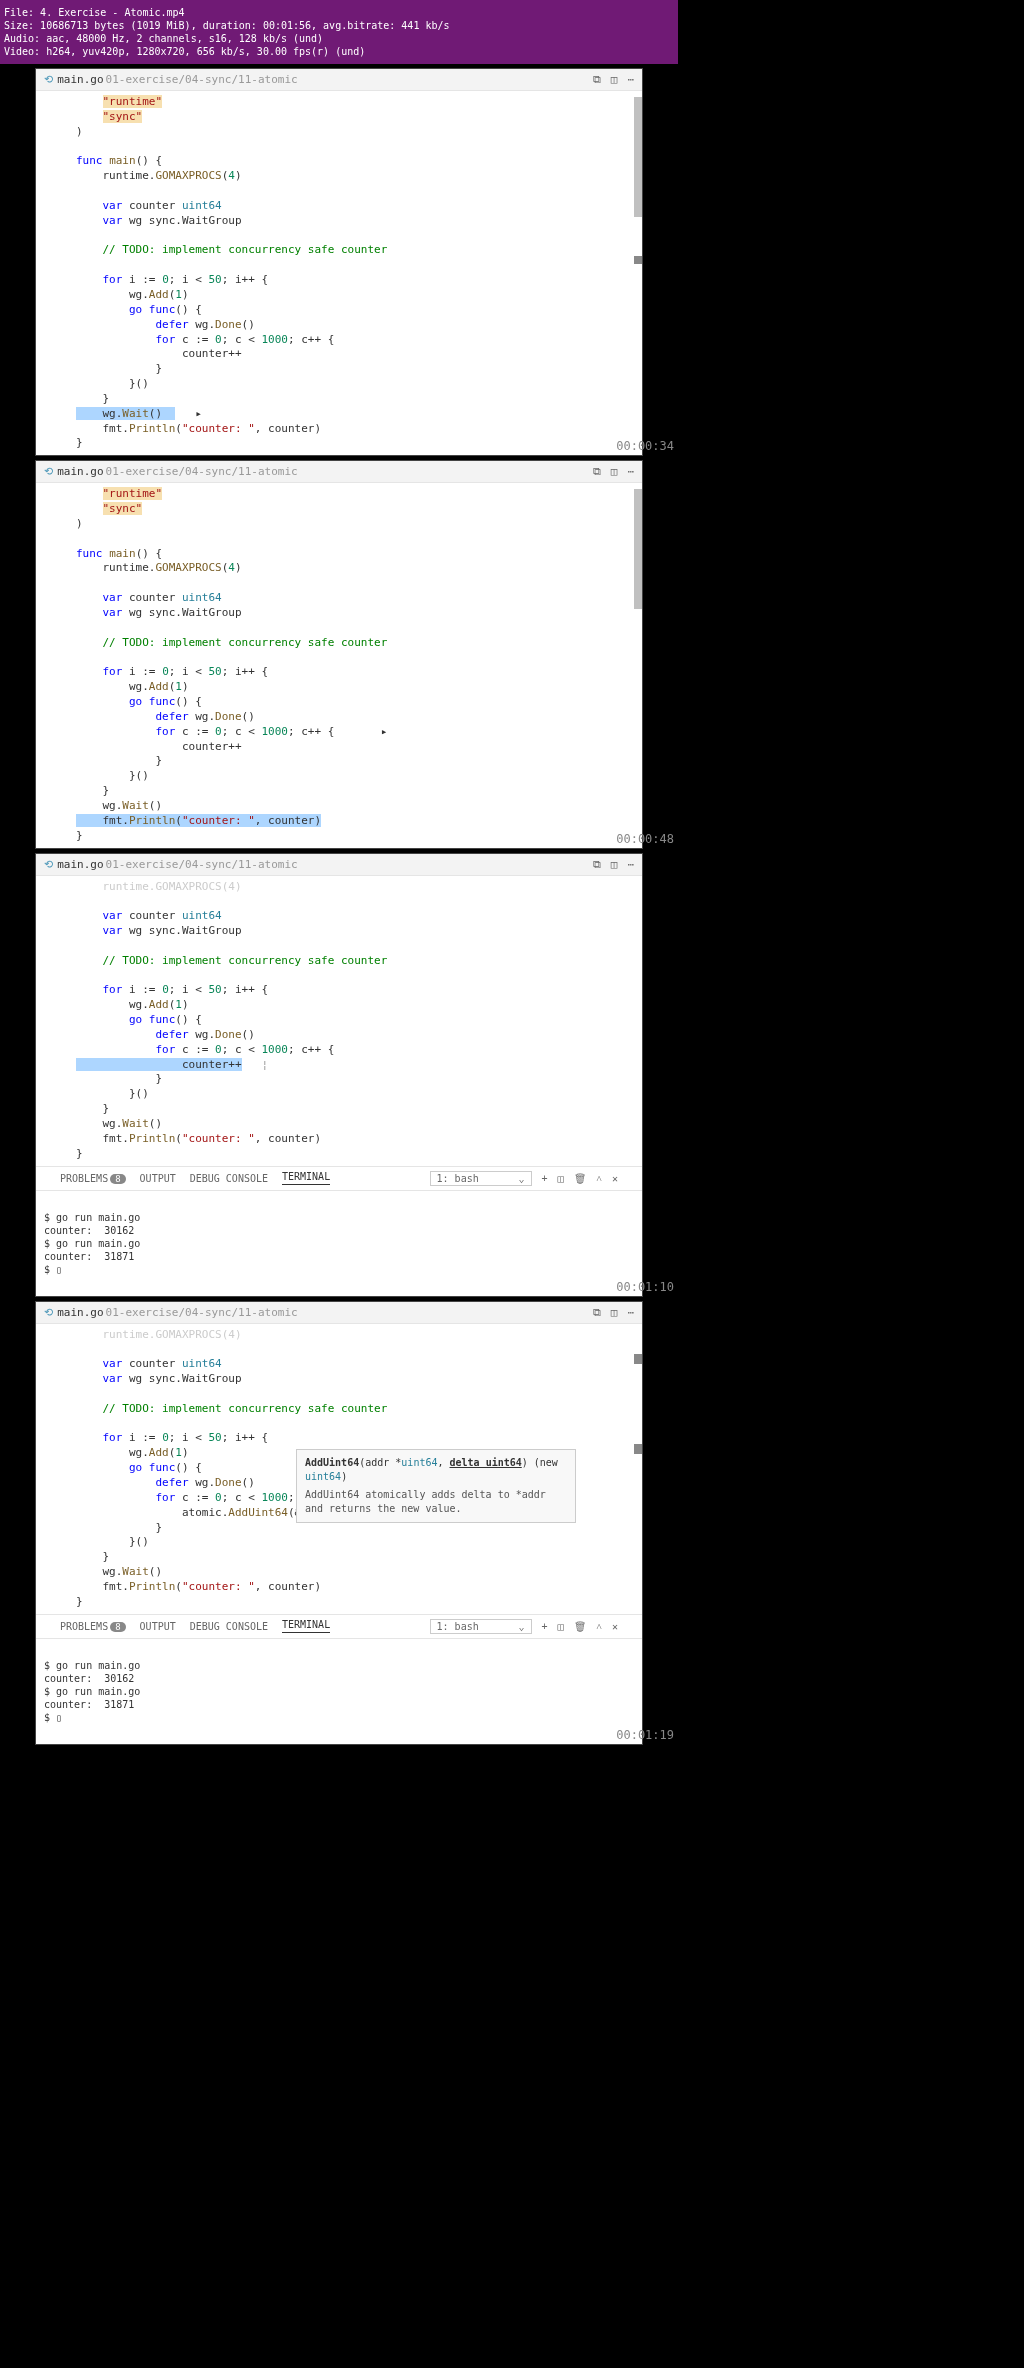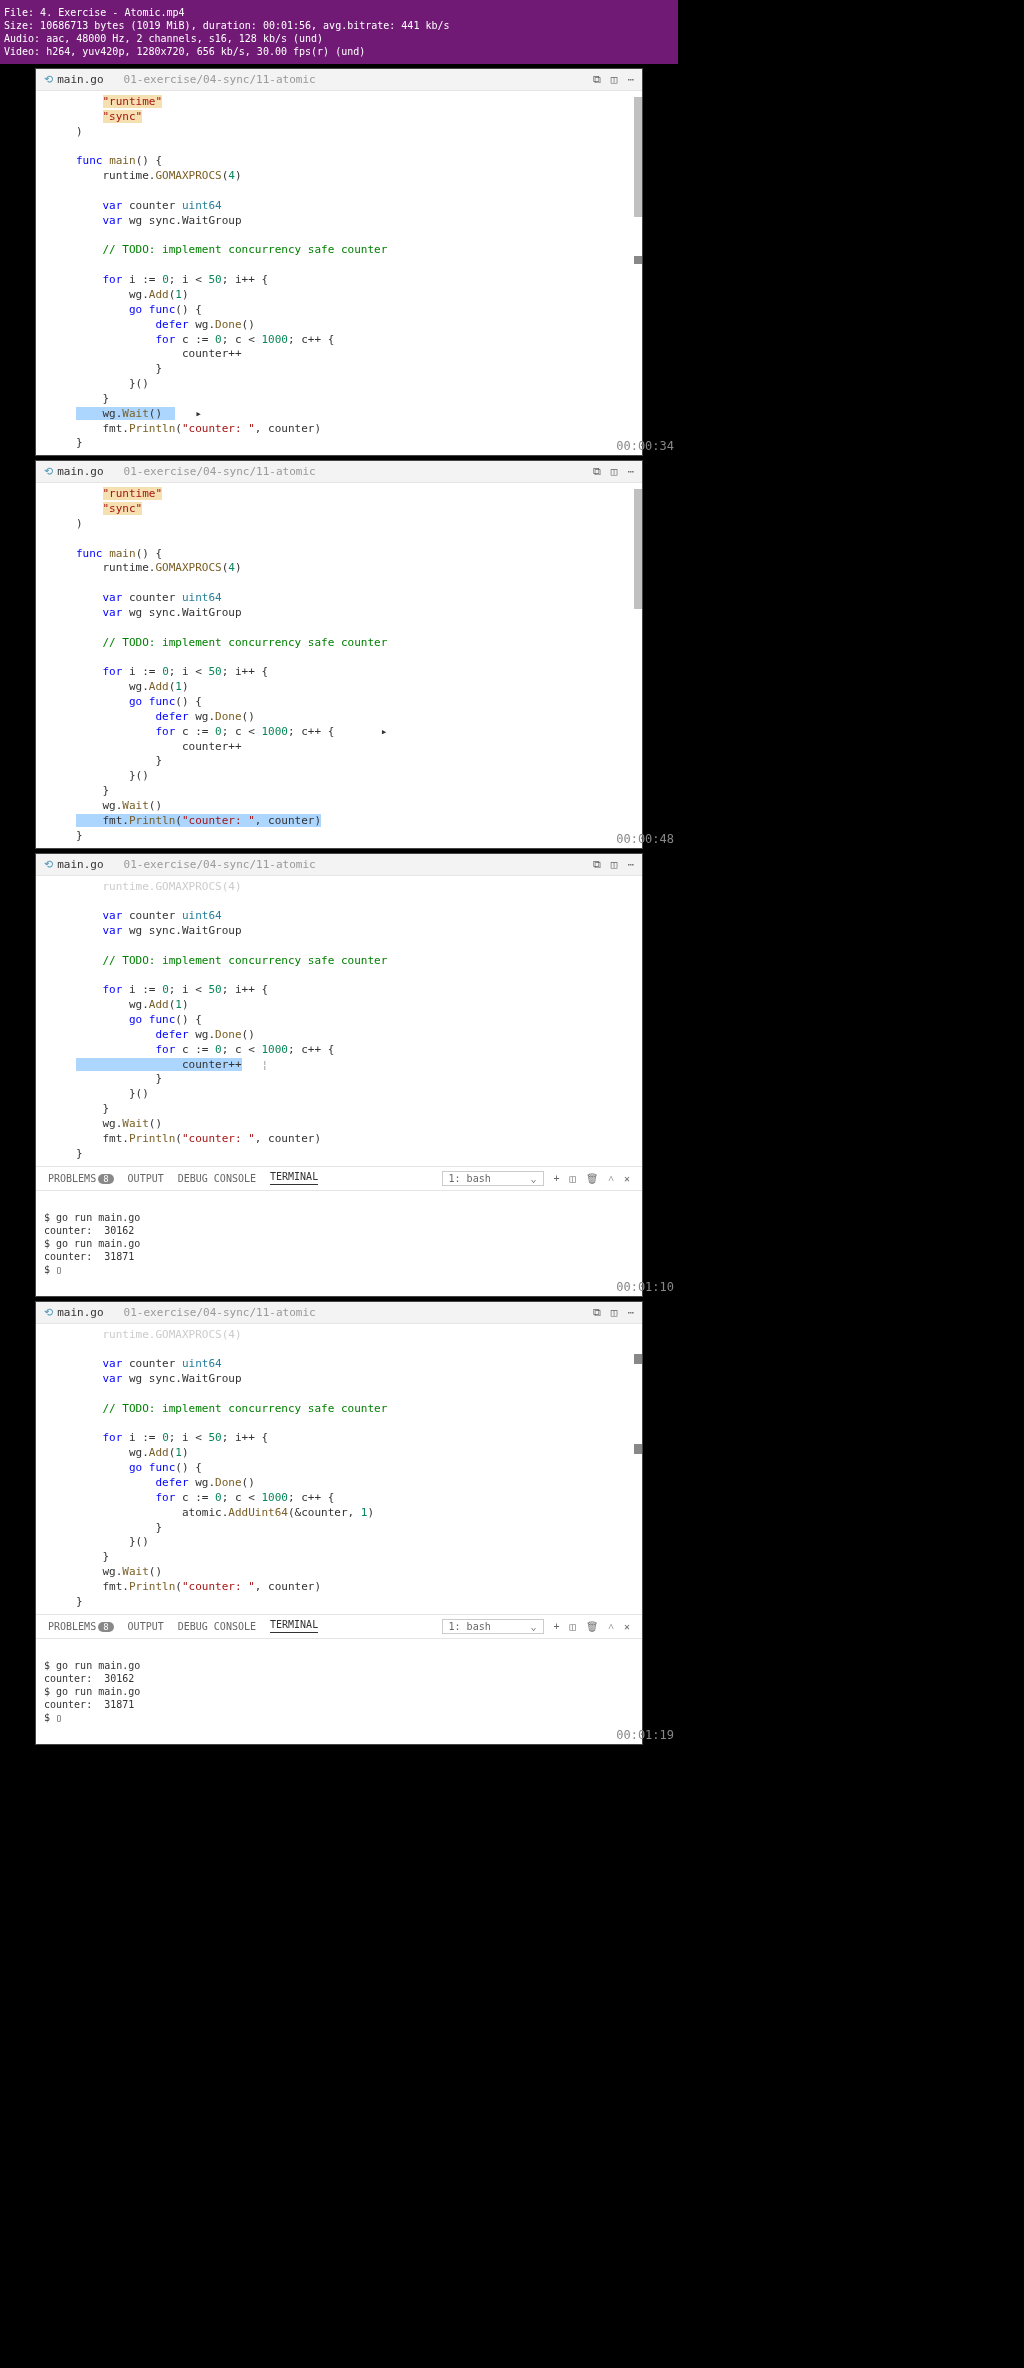--- a/index.html
+++ b/index.html
@@ -36,21 +36,21 @@
   align-items: center;
   background: #f3f3f3;
   border-bottom: 1px solid #e5e5e5;
   padding: 4px 8px;
   font-size: 11px;
 }
 .tab-icon {
   color: #519aba;
   margin-right: 4px;
 }
-.tab-name { color: #333; margin-right: 20px; }
+.tab-name { color: #333; margin-right: 2px; }
 .tab-path { color: #999; }
 .tab-actions {
   margin-left: auto;
   display: flex;
   gap: 10px;
   color: #666;
 }
 .tab-actions span { cursor: pointer; }
 .editor {
   display: flex;
@@ -80,21 +80,21 @@
   right: 0;
   width: 8px;
   background: #c0c0c0;
 }
 .panel-bar {
   display: flex;
   align-items: center;
   border-top: 1px solid #e5e5e5;
   border-bottom: 1px solid #e5e5e5;
   background: #fff;
-  padding: 4px 12px;
+  padding: 4px 24px;
   gap: 14px;
   font-size: 10px;
   color: #666;
 }
 .panel-bar .active { color: #333; border-bottom: 1px solid #333; padding-bottom: 2px; }
 .badge {
   background: #888;
   color: #fff;
   border-radius: 8px;
   padding: 0 5px;
@@ -322,20 +322,24 @@
             <span class="kw">defer</span> wg.<span class="fn">Done</span>()
             <span class="kw">for</span> c := <span class="num">0</span>; c &lt; <span class="num">1000</span>; c++ {
                 atomic.<span class="fn">AddUint64</span>(&amp;counter, <span class="num">1</span>)
             }
         }()
     }
     wg.<span class="fn">Wait</span>()
     fmt.<span class="fn">Println</span>(<span class="str">"counter: "</span>, counter)
 }
 </div>
+    <div class="tooltip" style="top:125px; left:260px;">
+      <div><span class="sig-bold">AddUint64</span>(addr *<span class="sig-type">uint64</span>, <span class="sig-active">delta uint64</span>) (new <span class="sig-type">uint64</span>)</div>
+      <div style="margin-top:4px;color:#555;">AddUint64 atomically adds delta to *addr and returns the new value.</div>
+    </div>
   </div>
   <div class="panel-bar">
     <span><span>PROBLEMS</span><span class="badge">8</span></span>
     <span>OUTPUT</span>
     <span>DEBUG CONSOLE</span>
     <span class="active">TERMINAL</span>
     <div class="panel-bar-right">
       <div class="term-select">
           <span>1: bash</span>
           <span>⌄</span>

